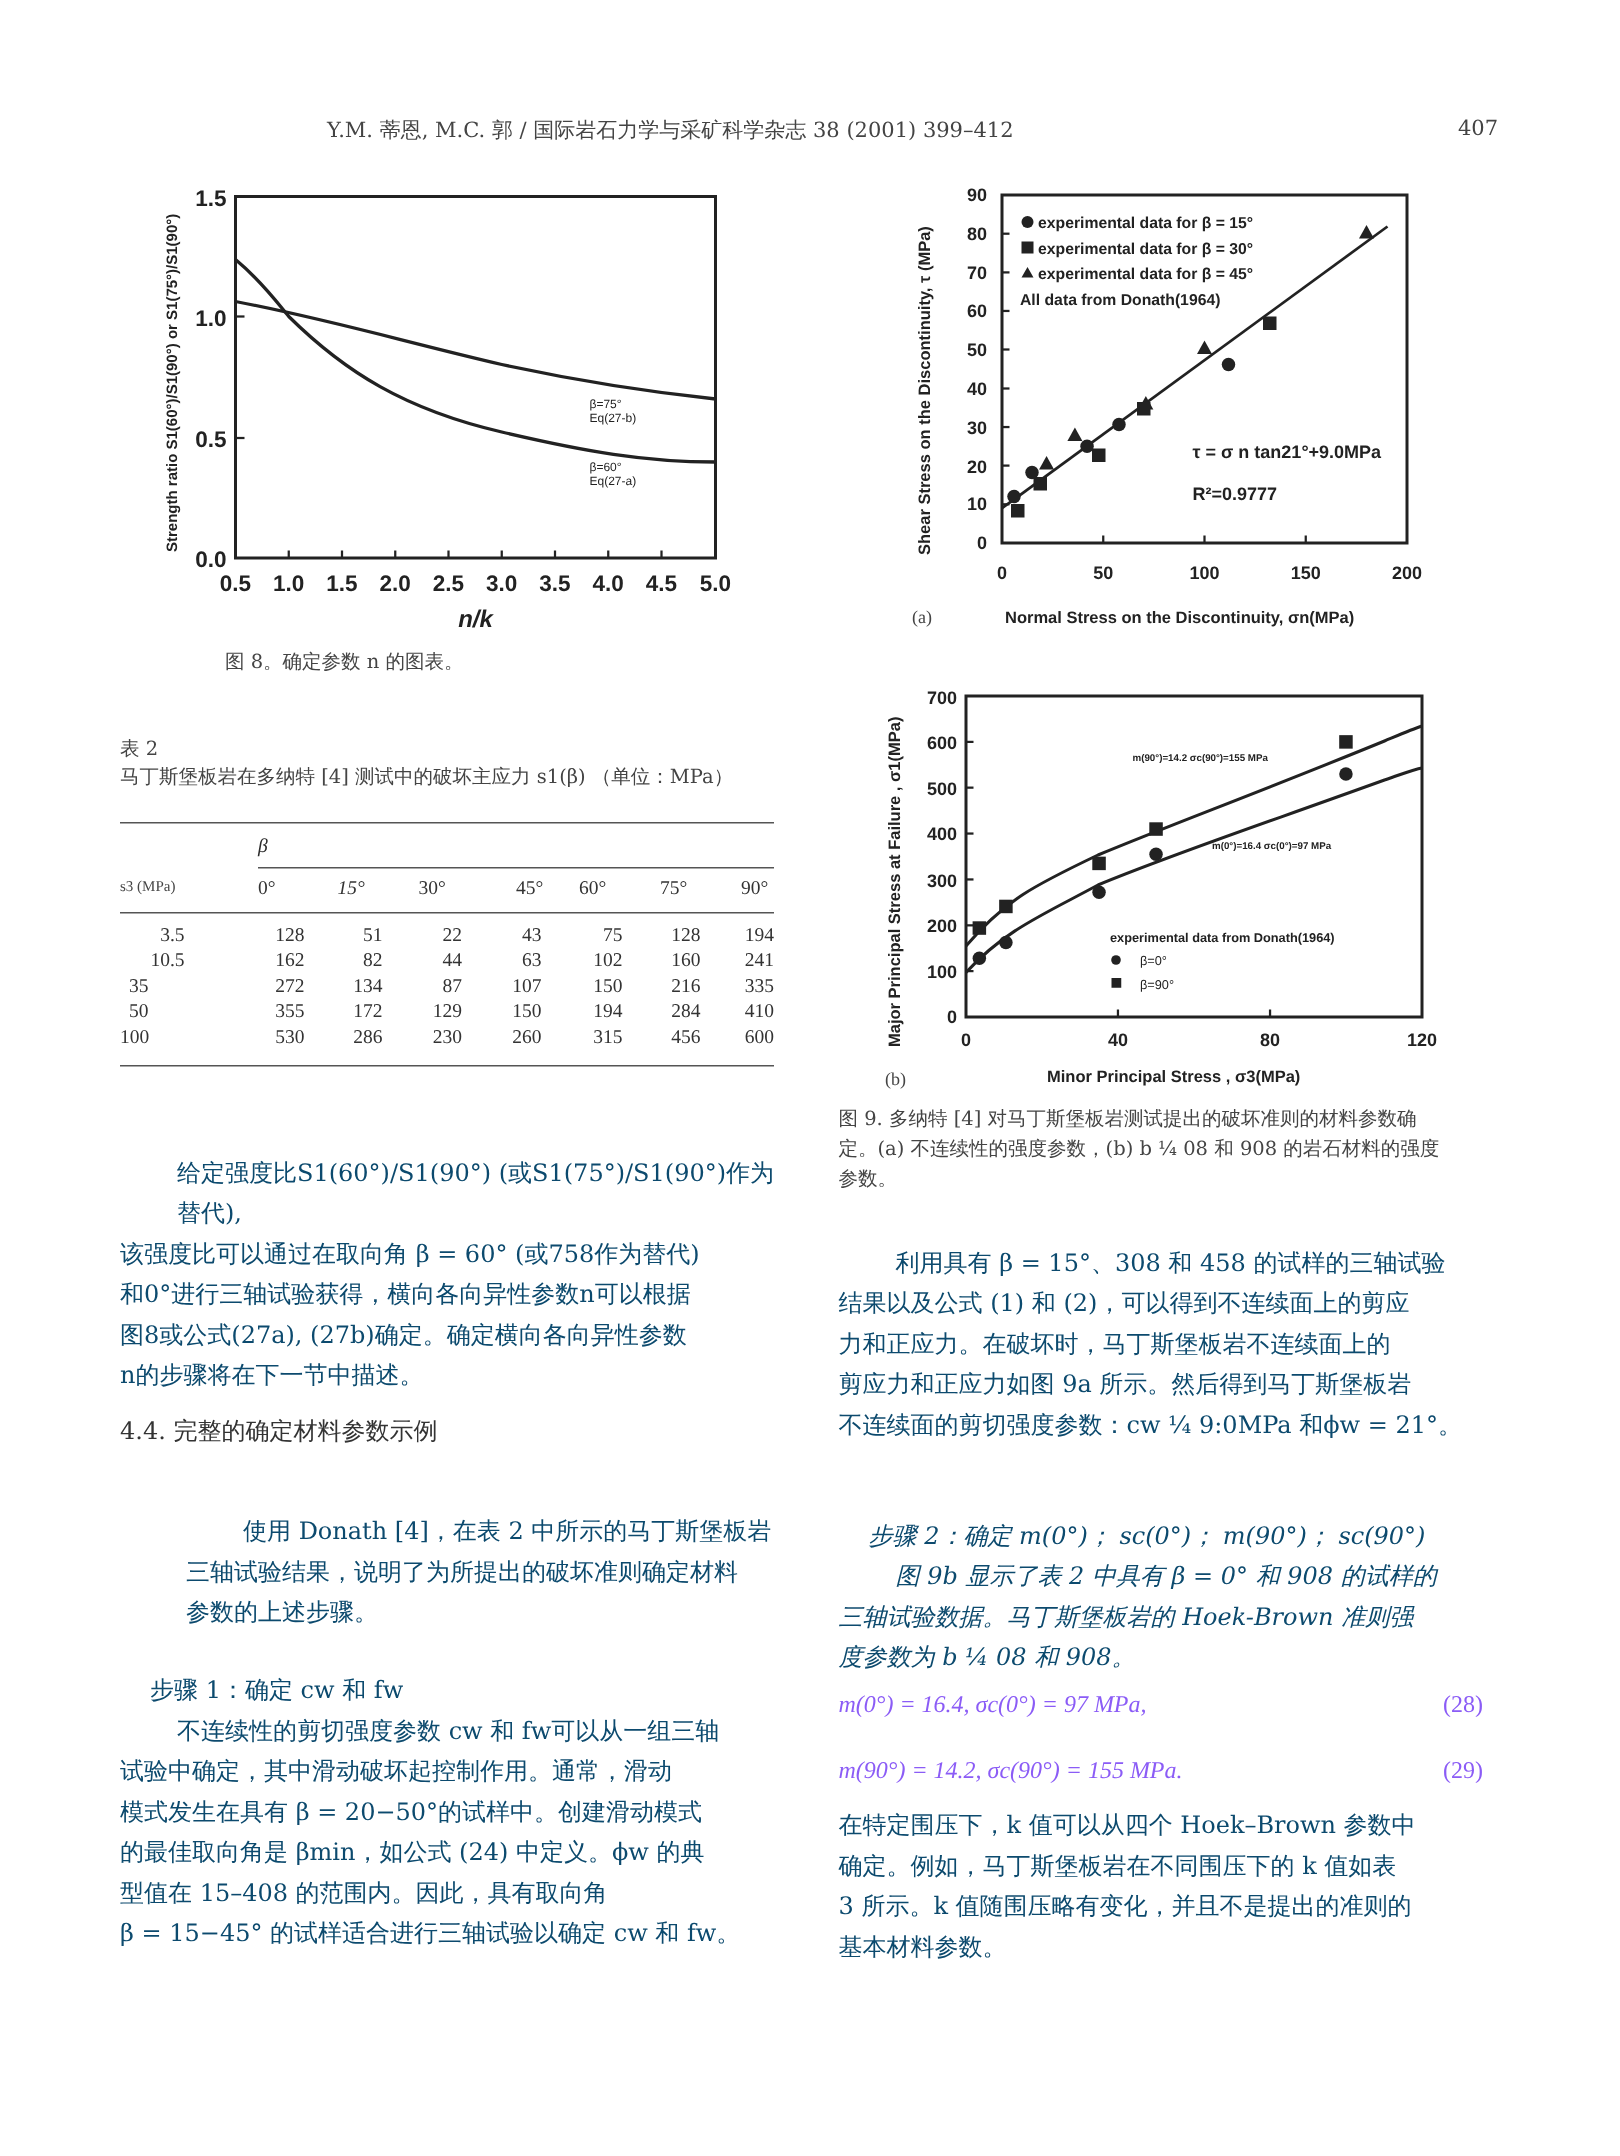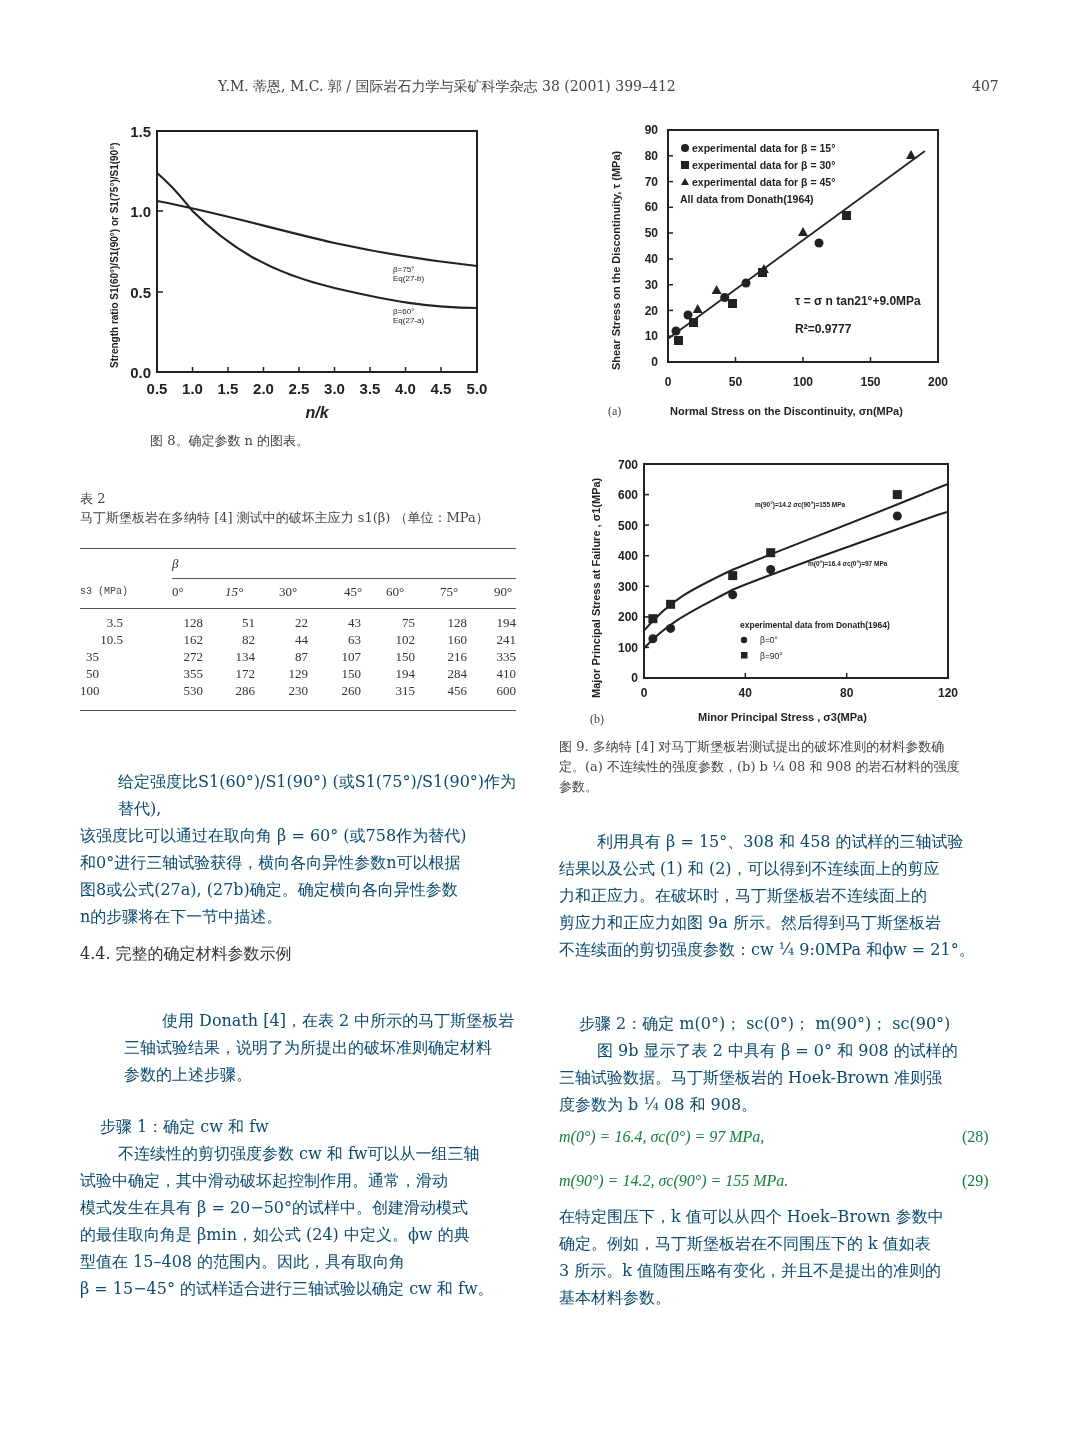--- a/index.html
+++ b/index.html
@@ -7,21 +7,21 @@
   .abs{position:absolute;}
   .header{left:0;top:78px;width:1080px;font-size:14px;color:#444;}
   .header .running{position:absolute;left:218px;top:0;}
   .header .pageno{position:absolute;left:972px;top:0;}
   .caption{font-size:13px;color:#444;}
   .para{font-size:16px;line-height:27px;color:#0c4a6e;}
   .section{font-size:16px;color:#333;}
   table.t2{border-collapse:collapse;font-size:13px;color:#333;font-family:"Liberation Serif",serif;}
   table.t2 td{padding:0;height:17px;text-align:right;}
   .svgtxt{font-family:"Liberation Sans","DejaVu Sans",sans-serif;font-weight:bold;fill:#222;}
-  .eq{font-family:"Liberation Serif",serif;font-size:16px;color:#15803d;}
+  .eq{font-family:"Liberation Serif",serif;font-size:16px;color:#8b5cf6;}
 </style>
 </head>
 <body>
 
 <div class="abs header">
   <span class="running">Y.M. 蒂恩, M.C. 郭 / 国际岩石力学与采矿科学杂志 38 (2001) 399–412</span>
   <span class="pageno">407</span>
 </div>
 
 <div class="abs" style="left:100px;top:118px;width:400px;height:310px;">
@@ -72,21 +72,21 @@
     </g>
   </svg>
 </div>
 <div class="abs caption" style="left:150px;top:432px;font-size:13px;">图 8。确定参数 n 的图表。</div>
 
 <div class="abs caption" style="left:80px;top:490px;">表 2</div>
 <div class="abs caption" style="left:80px;top:509px;">马丁斯堡板岩在多纳特 [4] 测试中的破坏主应力 s1(β) （单位：MPa）</div>
 <div class="abs" style="left:80px;top:548px;width:436px;border-top:1.5px solid #555;"></div>
 <div class="abs" style="left:172px;top:556px;font-style:italic;font-size:13px;font-family:'Liberation Serif',serif;">β</div>
 <div class="abs" style="left:172px;top:578px;width:344px;border-top:1px solid #555;"></div>
-<div class="abs" style="left:80px;top:586px;font-size:10px;color:#444;font-family:Liberation Mono, monospace;">s3 (MPa)</div>
+<div class="abs" style="left:80px;top:586px;font-size:10px;color:#444;font-family:Liberation Serif, serif;">s3 (MPa)</div>
 <div class="abs" style="left:172px;top:584px;width:344px;height:16px;font-size:13px;font-family:'Liberation Serif',serif;color:#333;">
   <span class="abs" style="left:0px;">0°</span>
   <span class="abs" style="left:53px;font-style:italic;">15°</span>
   <span class="abs" style="left:107px;">30°</span>
   <span class="abs" style="left:172px;">45°</span>
   <span class="abs" style="left:214px;">60°</span>
   <span class="abs" style="left:268px;">75°</span>
   <span class="abs" style="left:322px;">90°</span>
 </div>
 <div class="abs" style="left:80px;top:608px;width:436px;border-top:1.5px solid #555;"></div>
@@ -330,21 +330,21 @@
 </div>
 
 <div class="abs para" style="left:559px;top:828px;width:450px;">
   <div style="padding-left:38px">利用具有  β = 15°、308 和 458 的试样的三轴试验</div>
   <div>结果以及公式 (1) 和 (2)，可以得到不连续面上的剪应</div>
   <div>力和正应力。在破坏时，马丁斯堡板岩不连续面上的</div>
   <div>剪应力和正应力如图 9a 所示。然后得到马丁斯堡板岩</div>
   <div>不连续面的剪切强度参数：cw ¼ 9:0MPa 和ϕw = 21°。</div>
 </div>
 
-<div class="abs para" style="left:559px;top:1010px;width:450px;">
+<div class="abs para" style="left:559px;top:1010px;width:450px;font-style:italic;">
   <div style="padding-left:20px">步骤 2：确定 m(0°)；  sc(0°)；  m(90°)；  sc(90°)</div>
   <div style="padding-left:38px">图 9b 显示了表 2 中具有 β = 0°  和 908 的试样的</div>
   <div>三轴试验数据。马丁斯堡板岩的 Hoek-Brown 准则强</div>
   <div>度参数为 b ¼ 08 和 908。</div>
 </div>
 
 <div class="abs eq" style="left:559px;top:1128px;font-style:italic;">m(0°) = 16.4,    σc(0°) = 97 MPa,</div>
 <div class="abs eq" style="left:962px;top:1128px;">(28)</div>
 <div class="abs eq" style="left:559px;top:1172px;font-style:italic;">m(90°) = 14.2,    σc(90°) = 155 MPa.</div>
 <div class="abs eq" style="left:962px;top:1172px;">(29)</div>

